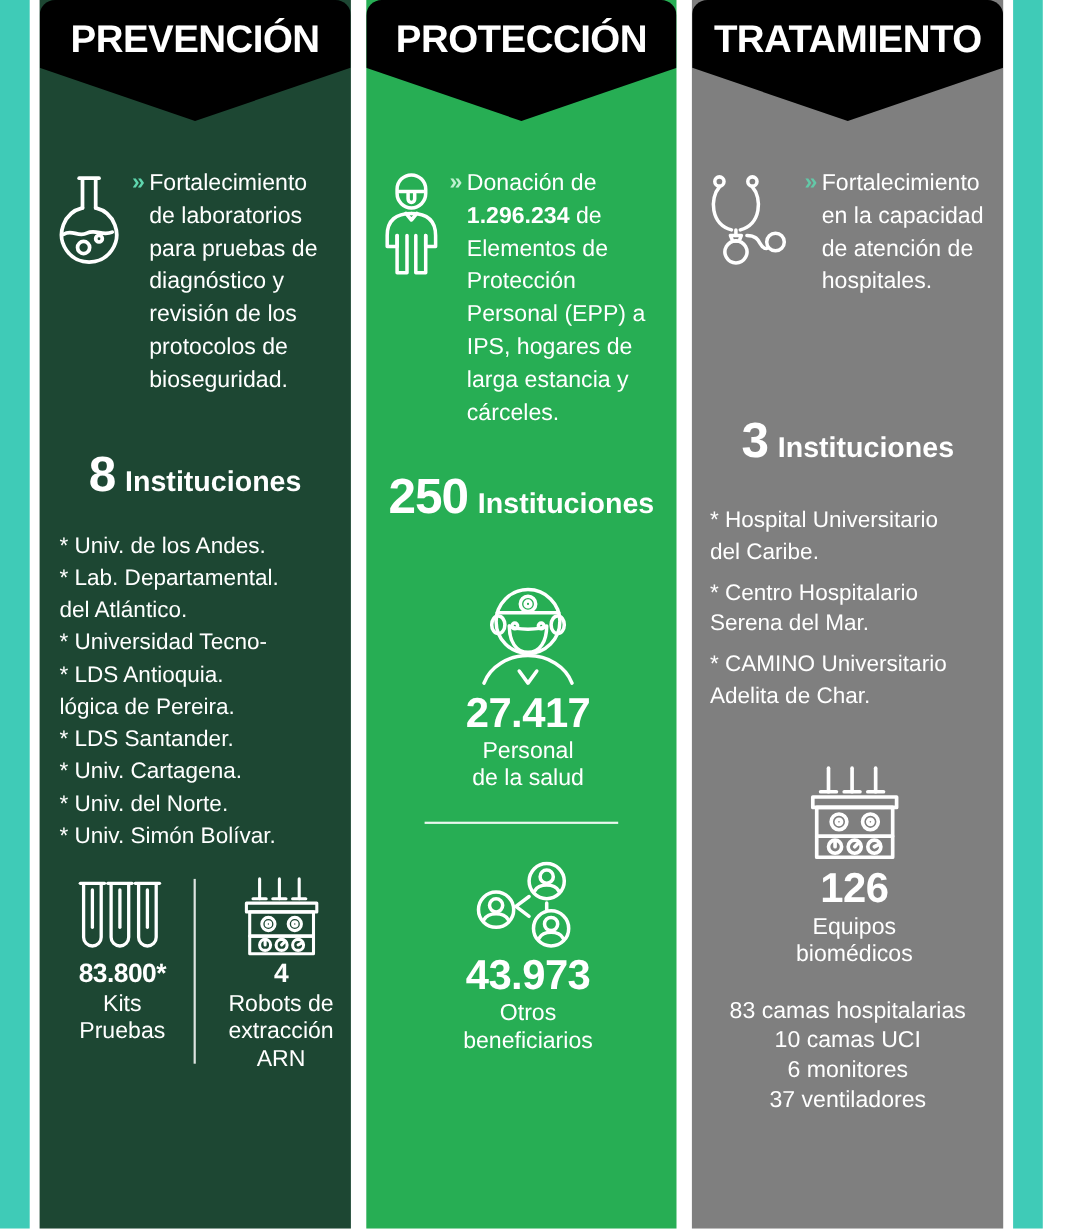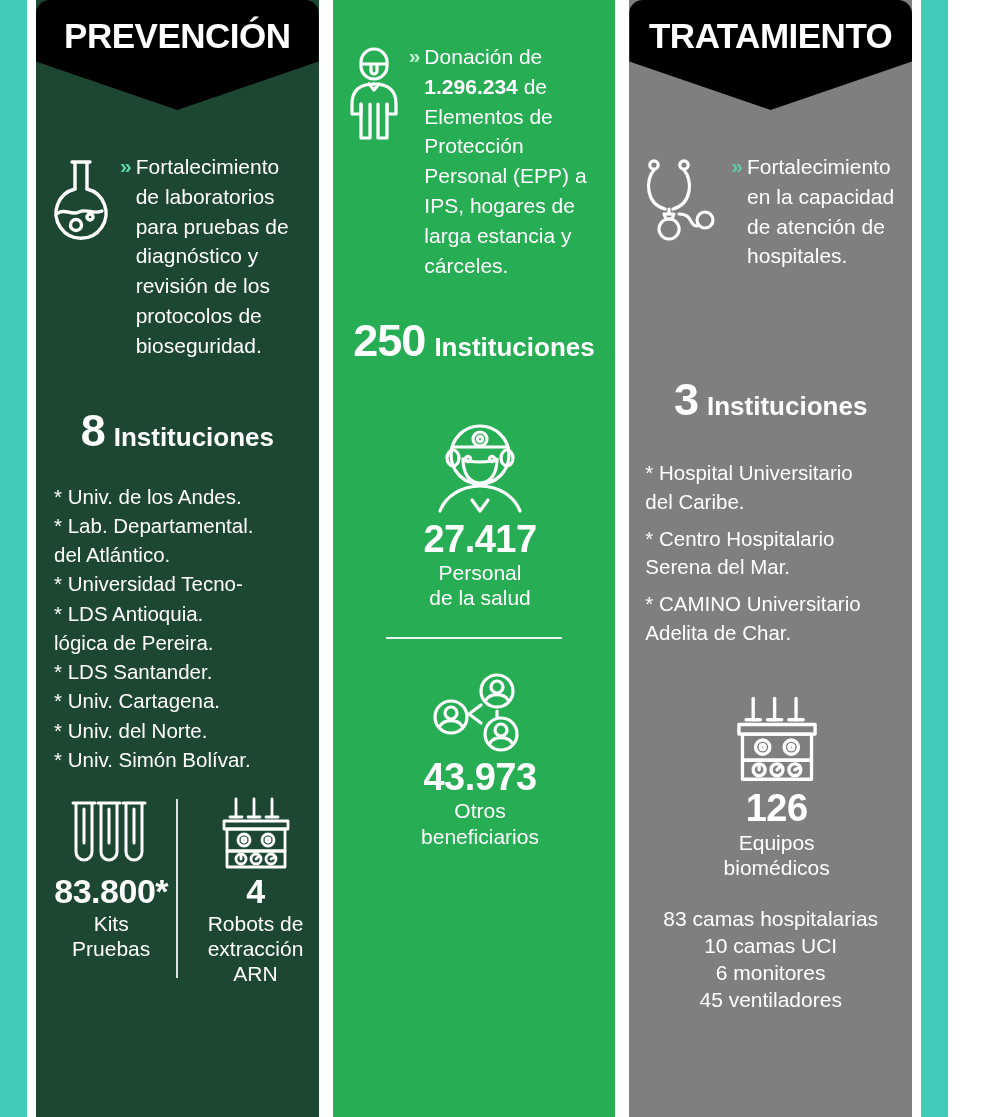--- a/index.html
+++ b/index.html
@@ -143,21 +143,21 @@
   .inst-list li { margin-bottom: 2px; }
 
   
   .stat {
     text-align: center;
     color: #ffffff;
     width: 100%;
     margin-left: 12px;
   }
   .stat-number {
-    font-size: 34px;
+    font-size: 24px;
     font-weight: bold;
     letter-spacing: -0.5px;
     line-height: 1.1;
   }
   .stat-number.big { font-size: 38px; }
   .stat-label {
     font-size: 21px;
     line-height: 1.2;
   }
 
@@ -320,20 +320,24 @@
           <div class="stat-label">extracción</div>
           <div class="stat-label">ARN</div>
         </div>
       </div>
 
       <div class="spacer"></div>
     </div>
 
     <div class="column col-proteccion">
 
+      <div class="banner">
+        <div class="banner-shape"></div>
+        <div class="banner-title">PROTECCIÓN</div>
+      </div>
 
       <div class="intro">
         <div class="intro-icon">
           <svg width="54" height="102" viewBox="0 0 54 102">
             <g fill="none" stroke="#ffffff" stroke-width="3.2" stroke-linecap="round" stroke-linejoin="round">
               <path d="M14 16 a13 13 0 0 1 26 0 v4 a13 13 0 0 1 -26 0 z"></path>
               <path d="M16 18 h22"></path>
               <path d="M24 20 v5 a3 3 0 0 0 6 0 v-5"></path>
               <path d="M22 38 l5 6 l5 -6"></path>
               <path d="M27 38 c-14 0 -22 6 -22 20 v10 h9 v-10"></path>
@@ -490,21 +494,21 @@
         <div class="stat-label">Equipos</div>
         <div class="stat-label">biomédicos</div>
       </div>
 
       <div class="sp26"></div>
 
       <div class="extra-list">
         <div>83 camas hospitalarias</div>
         <div>10 camas UCI</div>
         <div>6 monitores</div>
-        <div>45 ventiladores</div>
+        <div>37 ventiladores</div>
       </div>
 
       <div class="spacer"></div>
     </div>
 
   </div>
 
   <div class="rail-gap"></div>
   <div class="side-rail"></div>
 

